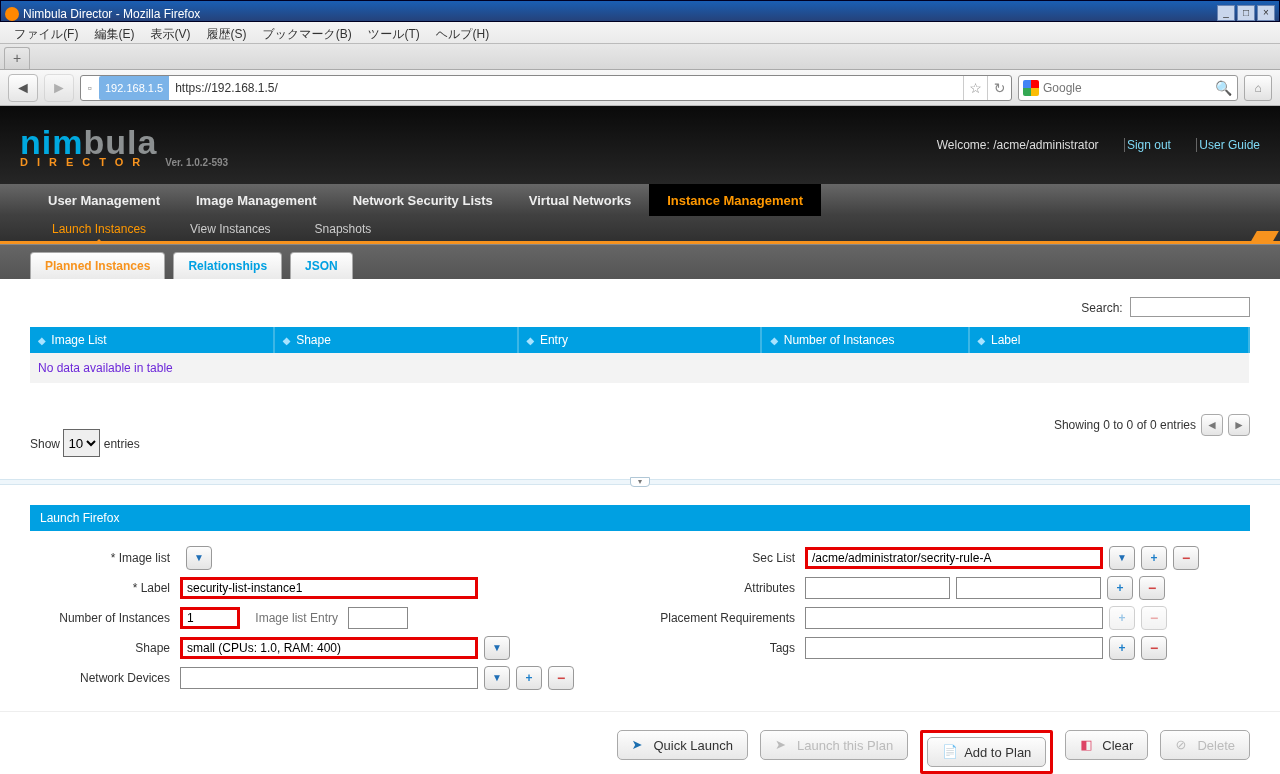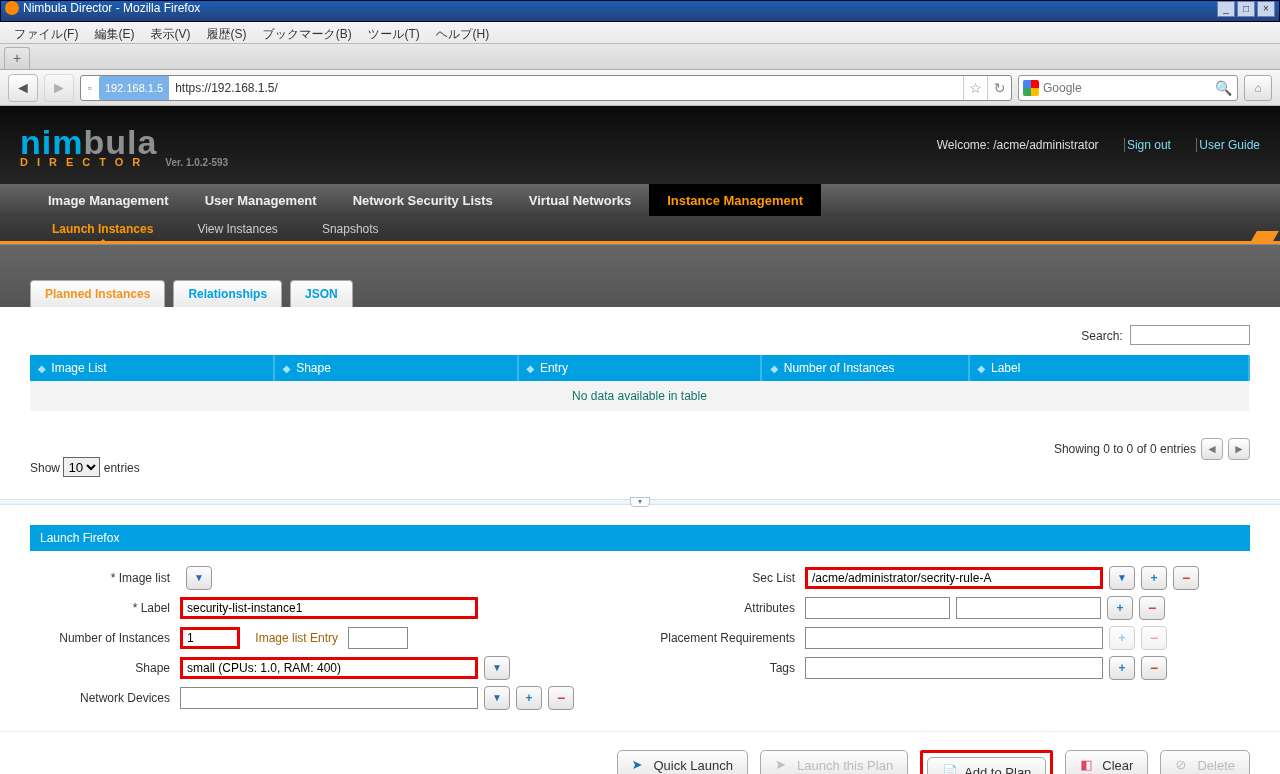--- a/index.html
+++ b/index.html
@@ -1,19 +1,19 @@
 <!DOCTYPE html>
 <html><head>
 <meta charset="utf-8">
 <style>
 * { box-sizing: border-box; margin: 0; padding: 0; }
 body { font-family: Arial, sans-serif; font-size: 12px; background: #fff; width: 1280px; overflow: hidden; }
 
 
-.titlebar { height: 22px; background: linear-gradient(#1a5fb4, #25427a); color: #fff; display: flex; align-items: flex-start; padding: 0 4px; font-size: 12px; border: 1px solid #002; }
+.titlebar { height: 22px; background: linear-gradient(#1a5fb4, #25427a); color: #fff; display: flex; align-items: flex-end; padding: 0 4px; font-size: 12px; border: 1px solid #002; }
 .titlebar .ff-icon { width: 14px; height: 14px; margin-right: 4px; background: #ff8800; border-radius: 50%; position: relative; }
 .titlebar-btns { margin-left: auto; display: flex; }
 .titlebar-btns div { width: 18px; height: 16px; border: 1px solid #6984b3; margin-left: 2px; background: #c9d6ec; text-align: center; font-size: 10px; line-height: 14px; color: #333; }
 .menubar { height: 22px; background: linear-gradient(#f5f5f5,#eaeaea); border-bottom: 1px solid #bbb; display: flex; padding: 0 6px; }
 .menubar span { padding: 4px 8px; color: #333; cursor: default; }
 .tabstrip { height: 26px; background: linear-gradient(#e8e8e8,#d8d8d8); border-bottom: 1px solid #aaa; display: flex; align-items: end; padding: 0 4px; }
 .browser-tab { height: 22px; background: linear-gradient(#fdfdfd,#e6e6e6); border: 1px solid #b0b0b0; border-bottom: none; border-radius: 3px 3px 0 0; min-width: 230px; display: flex; align-items: center; padding: 0 8px; margin-right: 2px; font-size: 12px; color: #555; }
 .tab-plus { width: 26px; height: 22px; background: linear-gradient(#e8e8e8,#d4d4d4); border: 1px solid #b0b0b0; border-bottom: none; border-radius: 3px 3px 0 0; text-align: center; font-size: 14px; color: #666; line-height: 20px; }
 .navbar { height: 36px; background: linear-gradient(#f8f8f8,#e2e2e2); border-bottom: 1px solid #b7b7b7; display: flex; align-items: center; padding: 0 8px; gap: 6px; }
 .nav-arrow { width: 30px; height: 28px; border: 1px solid #bbb; border-radius: 4px; background: linear-gradient(#fefefe,#e6e6e6); text-align: center; line-height: 26px; color: #555; font-size: 16px; }
@@ -37,39 +37,39 @@
 .logo-ver { color:#888; font-size:10px; display:inline; letter-spacing: normal; margin-left:4px; }
 .welcome { margin-left: auto; color: #ddd; font-size: 12px; }
 .welcome a { color: #7fd9f5; text-decoration: none; margin-left: 22px; padding-left: 2px; border-left: 1px solid #666;}
 
 
 .prim-nav { height: 32px; background: linear-gradient(#676767,#3f3f3f); display: flex; align-items: stretch; padding: 0 30px; }
 .prim-nav .item { color: #eee; font-weight: bold; display: flex; align-items: center; padding: 0 18px; cursor: pointer; font-size: 13px; }
 .prim-nav .item.active { background: #000; color: #ff9800; }
 .sub-nav { height: 28px; background: linear-gradient(#404040,#303030); display: flex; border-bottom: 3px solid #f7931e; padding: 0 30px; position:relative; }
 .sub-nav .item { color: #ccc; padding: 6px 22px; font-size: 12px; cursor: pointer; position:relative; }
-.sub-nav .item.active { color: #ff9800; font-weight: bold; }
+.sub-nav .item.active { color: #ff9800; }
 .sub-nav .item.active:after { content:''; position:absolute; bottom:-3px; left:50%; margin-left:-5px; border-left:5px solid transparent; border-right:5px solid transparent; border-bottom:5px solid #f7931e; }
 .sub-nav .notch { position:absolute; right:4px; bottom:0; width:22px; height:10px; background:#f7931e; transform: skewX(-30deg); }
 
 
-.tabs-row { height: 63px; background: linear-gradient(#666666,#545454); border-top: 1px solid #888; display: flex; align-items: end; padding: 0 30px; }
+.tabs-row { height: 35px; background: linear-gradient(#666666,#545454); border-top: 1px solid #888; display: flex; align-items: end; padding: 0 30px; }
 .content-tab { background: linear-gradient(#fefefe,#eaeaea); border: 1px solid #a9a9a9; border-bottom: none; border-radius: 4px 4px 0 0; padding: 6px 14px; margin-right: 8px; color: #00a0e2; font-weight: bold; cursor: pointer; }
 .content-tab.active { color: #f7931e; }
 .content-body { padding: 18px 30px 10px 30px; background: #fff; }
 .search-row { text-align: right; margin-bottom: 10px; color: #333; }
 .search-row input { width: 120px; height: 20px; border: 1px solid #999; margin-left: 4px; }
 table.data { width: 100%; border-collapse: collapse; }
 table.data th { background: #00a0e2; color: #fff; padding: 6px 8px; text-align: left; font-weight: normal; border-right: 2px solid #3cb6e6; position:relative; }
 .sort-icon { display:inline-block; width: 10px; color:#a8e3ff;}
 .sort-icon:before { content:'◆'; font-size:10px; }
-table.data td.nodata { text-align: center; padding: 8px; background: #f3f3f3; color: #0f766e; }
+table.data td.nodata { padding: 8px; background: #f3f3f3; color: #6d28d9; }
 .show-row { margin-top: 10px; display: flex; align-items: center; }
 .show-row .show-left { color: #333; }
-.show-row select { border: 1px solid #666; height: 20px; margin-top: 36px; }
+.show-row select { border: 1px solid #666; height: 28px; margin-top: 36px; }
 .show-row .show-right { margin-left: auto; color: #333; display:flex; align-items:center; gap:5px;}
 .page-btn { width:22px; height:22px; border:1px solid #aaa; border-radius:4px; background:linear-gradient(#fff,#e4e4e4); text-align:center; line-height:20px; color:#777; }
 .divider-bar { height:6px; background:#eef6fb; border-top:1px solid #d5e6f0; border-bottom:1px solid #d5e6f0; margin: 12px 0 20px 0; position:relative; }
 .divider-bar .handle { position:absolute; left:50%; top:-3px; width:20px; height:10px; margin-left:-10px; border:1px solid #b0c7d6; background:#fff; border-radius:0 0 4px 4px; font-size:8px; line-height:8px; text-align:center; color:#777; }
 
 
 .panel-head { background: #00a0e2; color: #fff; padding: 6px 10px; font-size: 12px; margin: 0 30px; }
 .form-grid { display: flex; padding: 10px 30px; }
 .form-col { flex: 1; }
 .form-col.left { margin-right: 30px; }
@@ -78,21 +78,21 @@
 .form-row input[type=text] { height: 22px; border: 1px solid #888; padding: 0 4px; font-size: 12px; font-family: inherit; }
 .form-row .w-wide { width: 298px; }
 .form-row .w-sm { width: 60px; }
 .form-row .w-med { width: 145px; }
 .icon-btn { width: 26px; height: 24px; border: 1px solid #999; border-radius: 4px; background: linear-gradient(#fdfdfd,#e4e4e4); text-align: center; line-height: 22px; margin-left: 6px; cursor: pointer; display:inline-block; }
 .icon-btn.plus { color: #1e7fc9; font-weight: bold; }
 .icon-btn.minus { color: #d14545; font-weight: bold; font-size:14px; }
 .icon-btn.caret { color: #206fb6; font-size:10px; }
 .icon-btn.disabled { opacity: 0.45; cursor: default; }
 .hl-red { border: 3px solid #e60000 !important; }
-.midlabel { width: 108px; text-align: right; padding-right: 10px; color:#a16207; }
+.midlabel { width: 108px; text-align: right; padding-right: 10px; color:#737373; }
 
 
 .actions { display: flex; justify-content: flex-end; gap: 12px; padding: 18px 30px; border-top: 1px solid #eee; margin-top: 6px; }
 .action-btn { height: 30px; border: 1px solid #a9a9a9; border-radius: 5px; background: linear-gradient(#fdfdfd,#e8e8e8); padding: 0 14px; display: flex; align-items: center; gap: 6px; font-size: 13px; color: #333; cursor: pointer; }
 .action-btn.disabled { color: #bbb; cursor: default; }
 .action-btn .ico { width: 16px; height: 16px; display: inline-block; }
 .hl-red-box { border: 3px solid #e60000; padding: 4px; border-radius: 2px; }
 </style>
 </head>
 <body>
@@ -145,22 +145,22 @@
     <div class="logo-sub"><span>DIRECTOR</span> <span class="logo-ver">Ver. 1.0.2-593</span></div>
   </div>
   <div class="welcome">
     <span>Welcome: /acme/administrator</span>
     <a href="#">Sign out</a>
     <a href="#">User Guide</a>
   </div>
 </div>
 
 <div class="prim-nav">
+  <div class="item">User Management</div>
   <div class="item">Image Management</div>
-  <div class="item">User Management</div>
   <div class="item">Network Security Lists</div>
   <div class="item">Virtual Networks</div>
   <div class="item active">Instance Management</div>
 </div>
 <div class="sub-nav">
   <div class="item active">Launch Instances</div>
   <div class="item">View Instances</div>
   <div class="item">Snapshots</div>
   <div class="notch"></div>
 </div>

